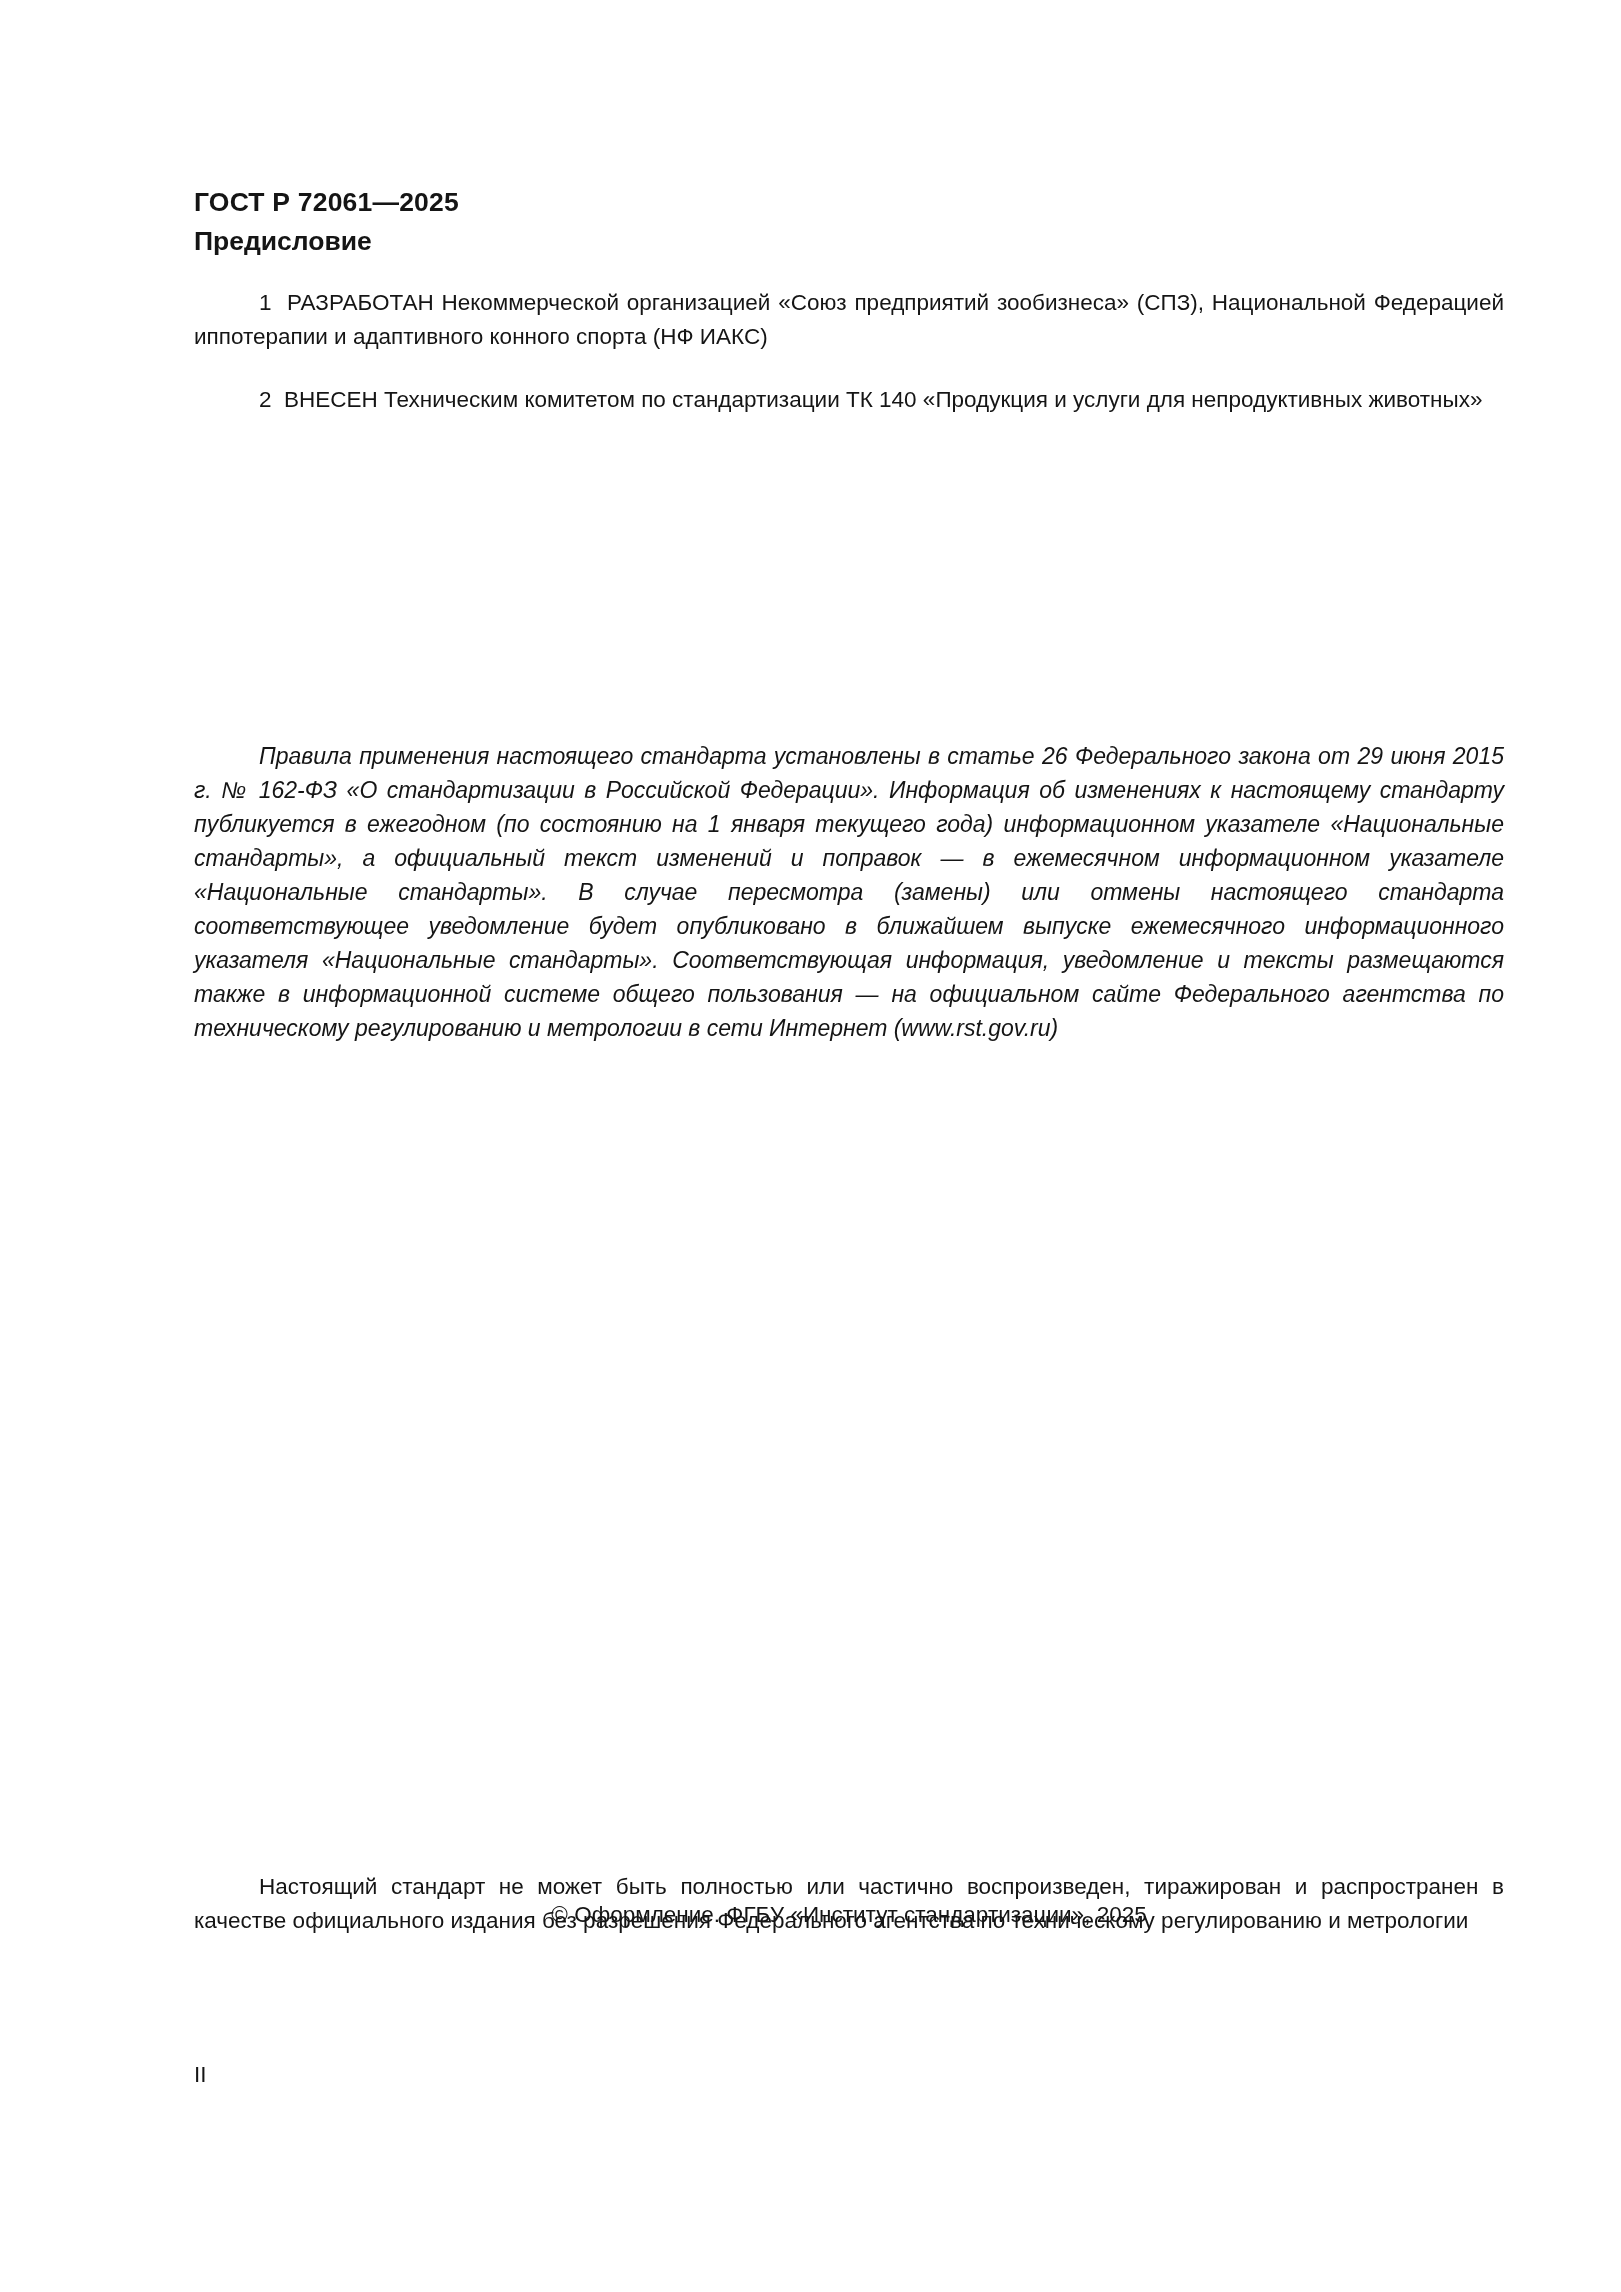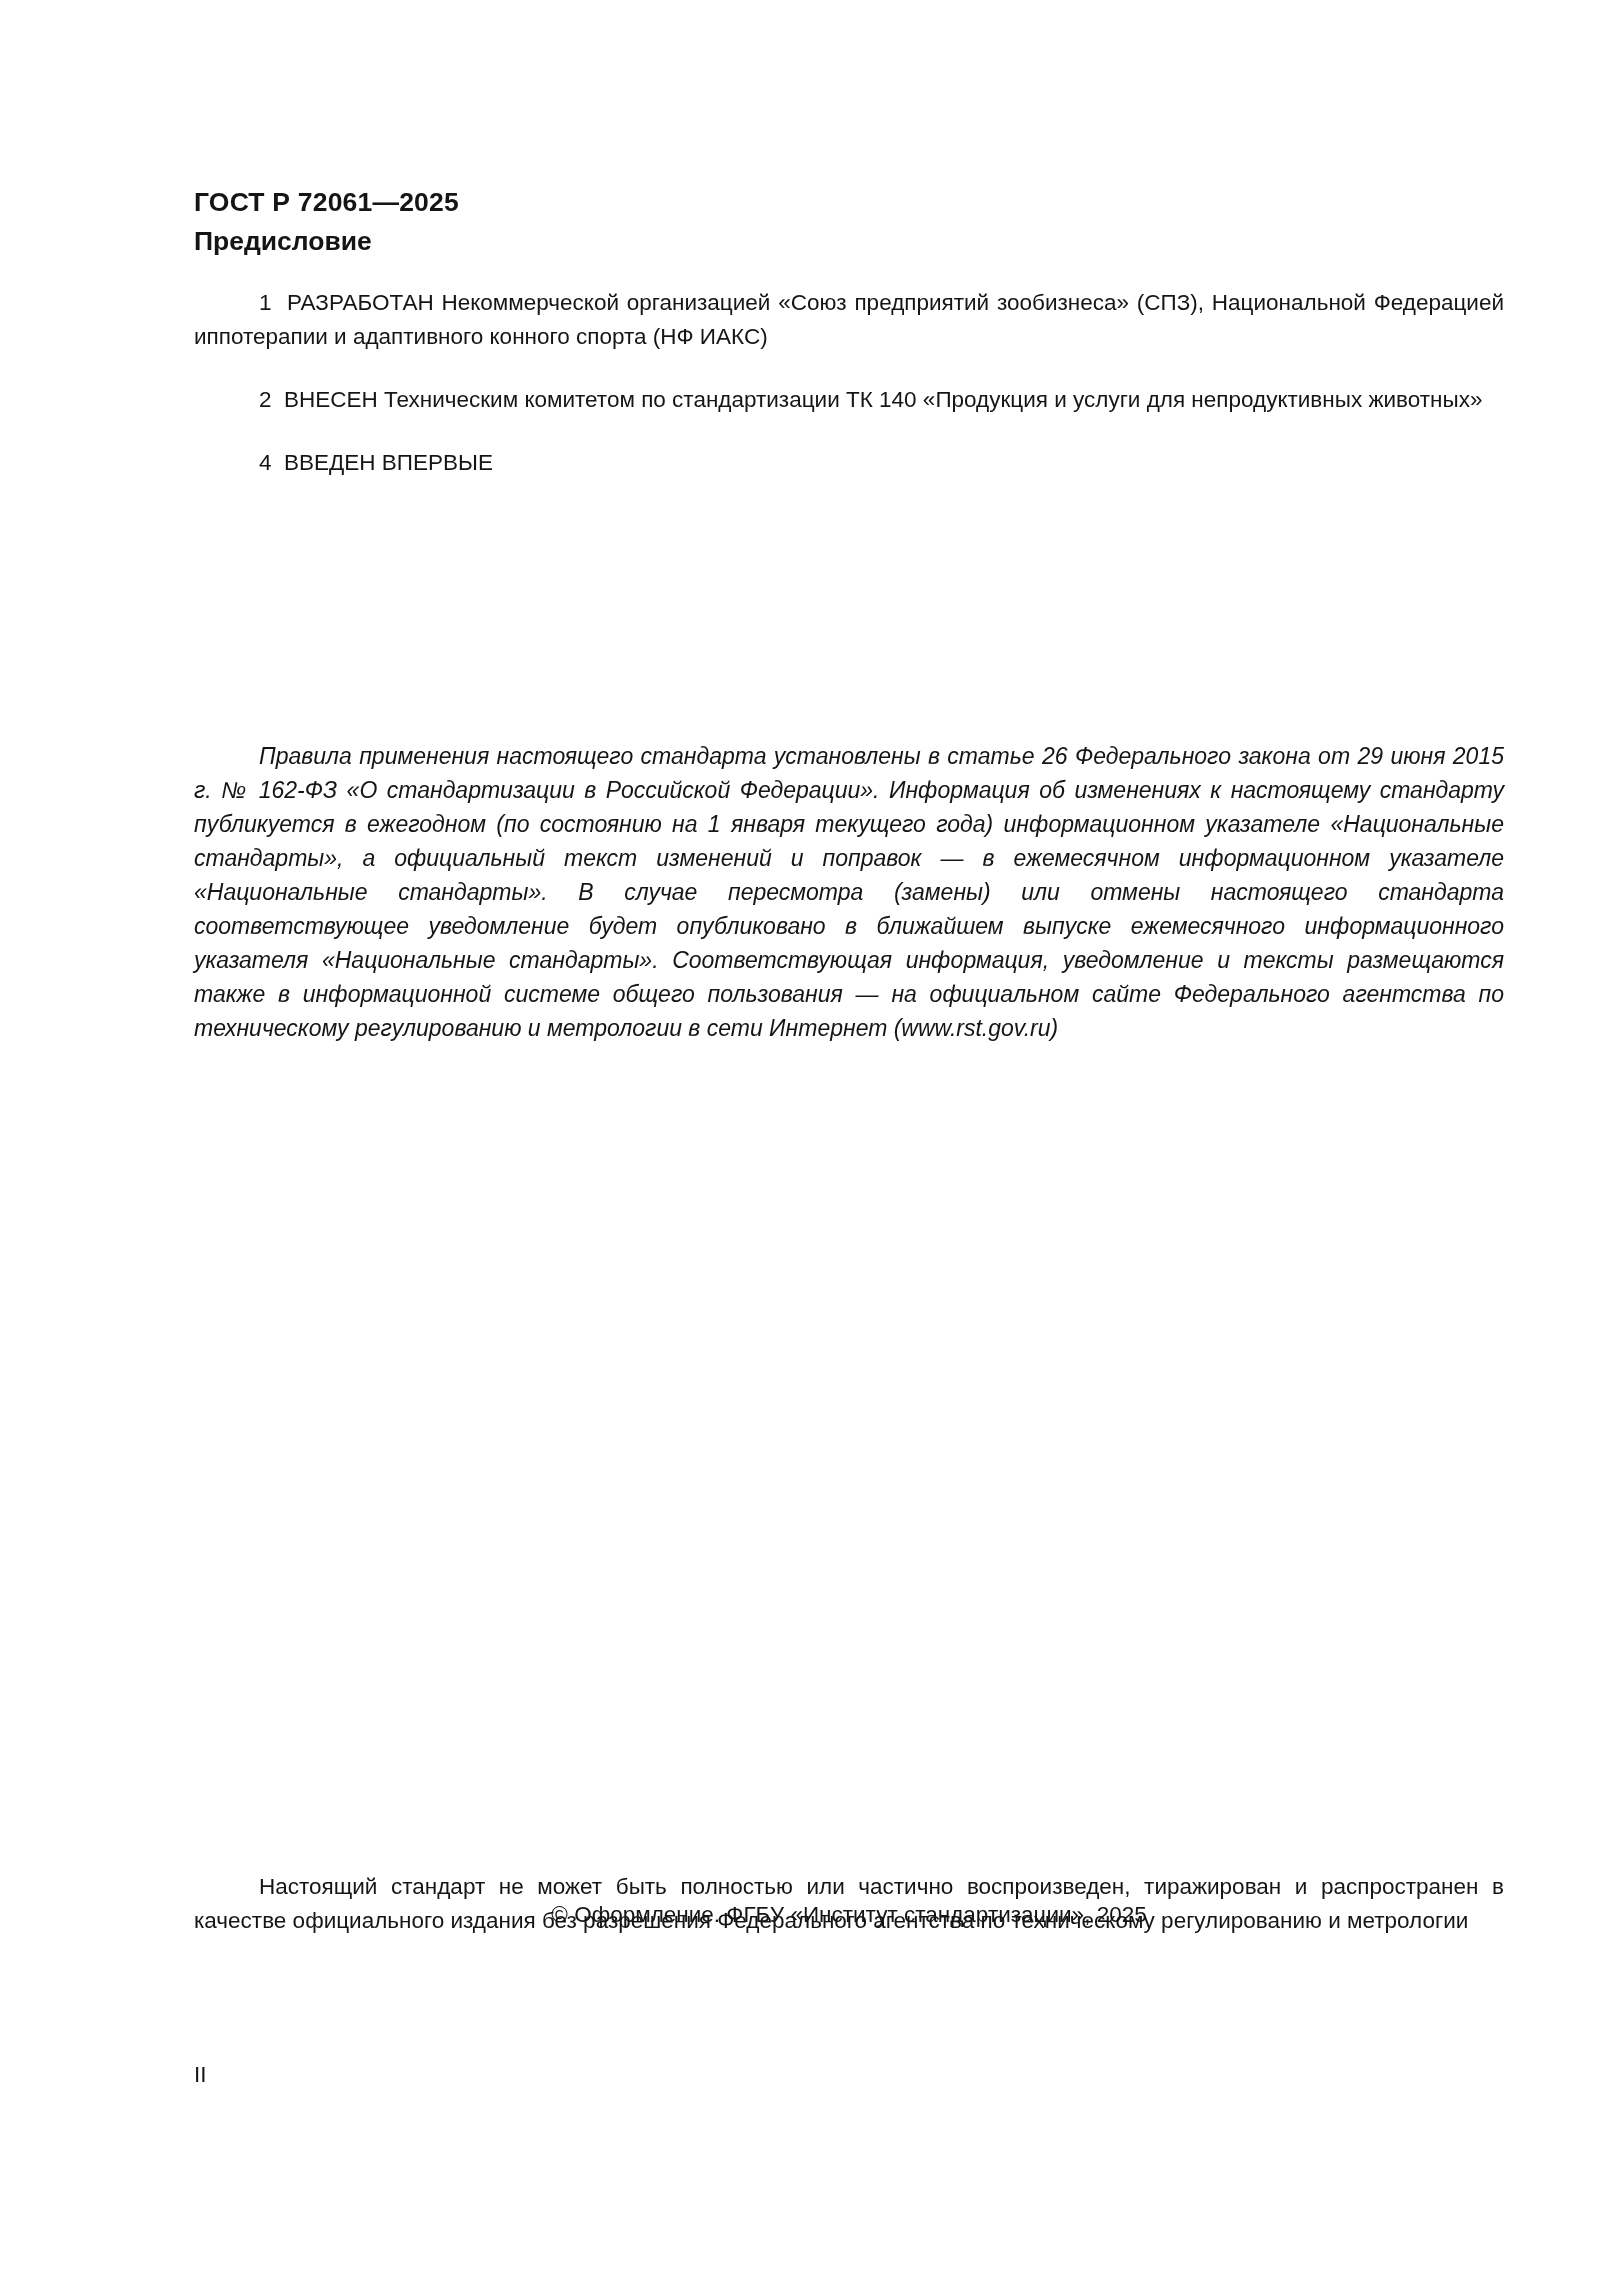--- a/index.html
+++ b/index.html
@@ -94,21 +94,20 @@
 
 <div class="page">
 
   <div class="doc-code">ГОСТ Р 72061—2025</div>
 
   <div class="page-title">Предисловие</div>
 
   <div class="foreword">
     <p>1&nbsp; РАЗРАБОТАН Некоммерческой организацией «Союз предприятий зообизнеса» (СПЗ), Национальной Федерацией иппотерапии и адаптивного конного спорта (НФ ИАКС)</p>
     <p>2&nbsp; ВНЕСЕН Техническим комитетом по стандартизации ТК 140 «Продукция и услуги для непродуктивных животных»</p>
-    <p>4&nbsp; ВВЕДЕН ВПЕРВЫЕ</p>
   </div>
 
   <div class="legal-note">Правила применения настоящего стандарта установлены в статье 26 Федерального закона от 29 июня 2015 г. № 162-ФЗ «О стандартизации в Российской Федерации». Информация об изменениях к настоящему стандарту публикуется в ежегодном (по состоянию на 1 января текущего года) информационном указателе «Национальные стандарты», а официальный текст изменений и поправок — в ежемесячном информационном указателе «Национальные стандарты». В случае пересмотра (замены) или отмены настоящего стандарта соответствующее уведомление будет опубликовано в ближайшем выпуске ежемесячного информационного указателя «Национальные стандарты». Соответствующая информация, уведомление и тексты размещаются также в информационной системе общего пользования — на официальном сайте Федерального агентства по техническому регулированию и метрологии в сети Интернет (www.rst.gov.ru)</div>
 
   <div class="copyright">© Оформление. ФГБУ «Институт стандартизации», 2025</div>
 
   <div class="reproduction-notice">Настоящий стандарт не может быть полностью или частично воспроизведен, тиражирован и распространен в качестве официального издания без разрешения Федерального агентства по техническому регулированию и метрологии</div>
 
   <div class="page-number">II</div>
 

